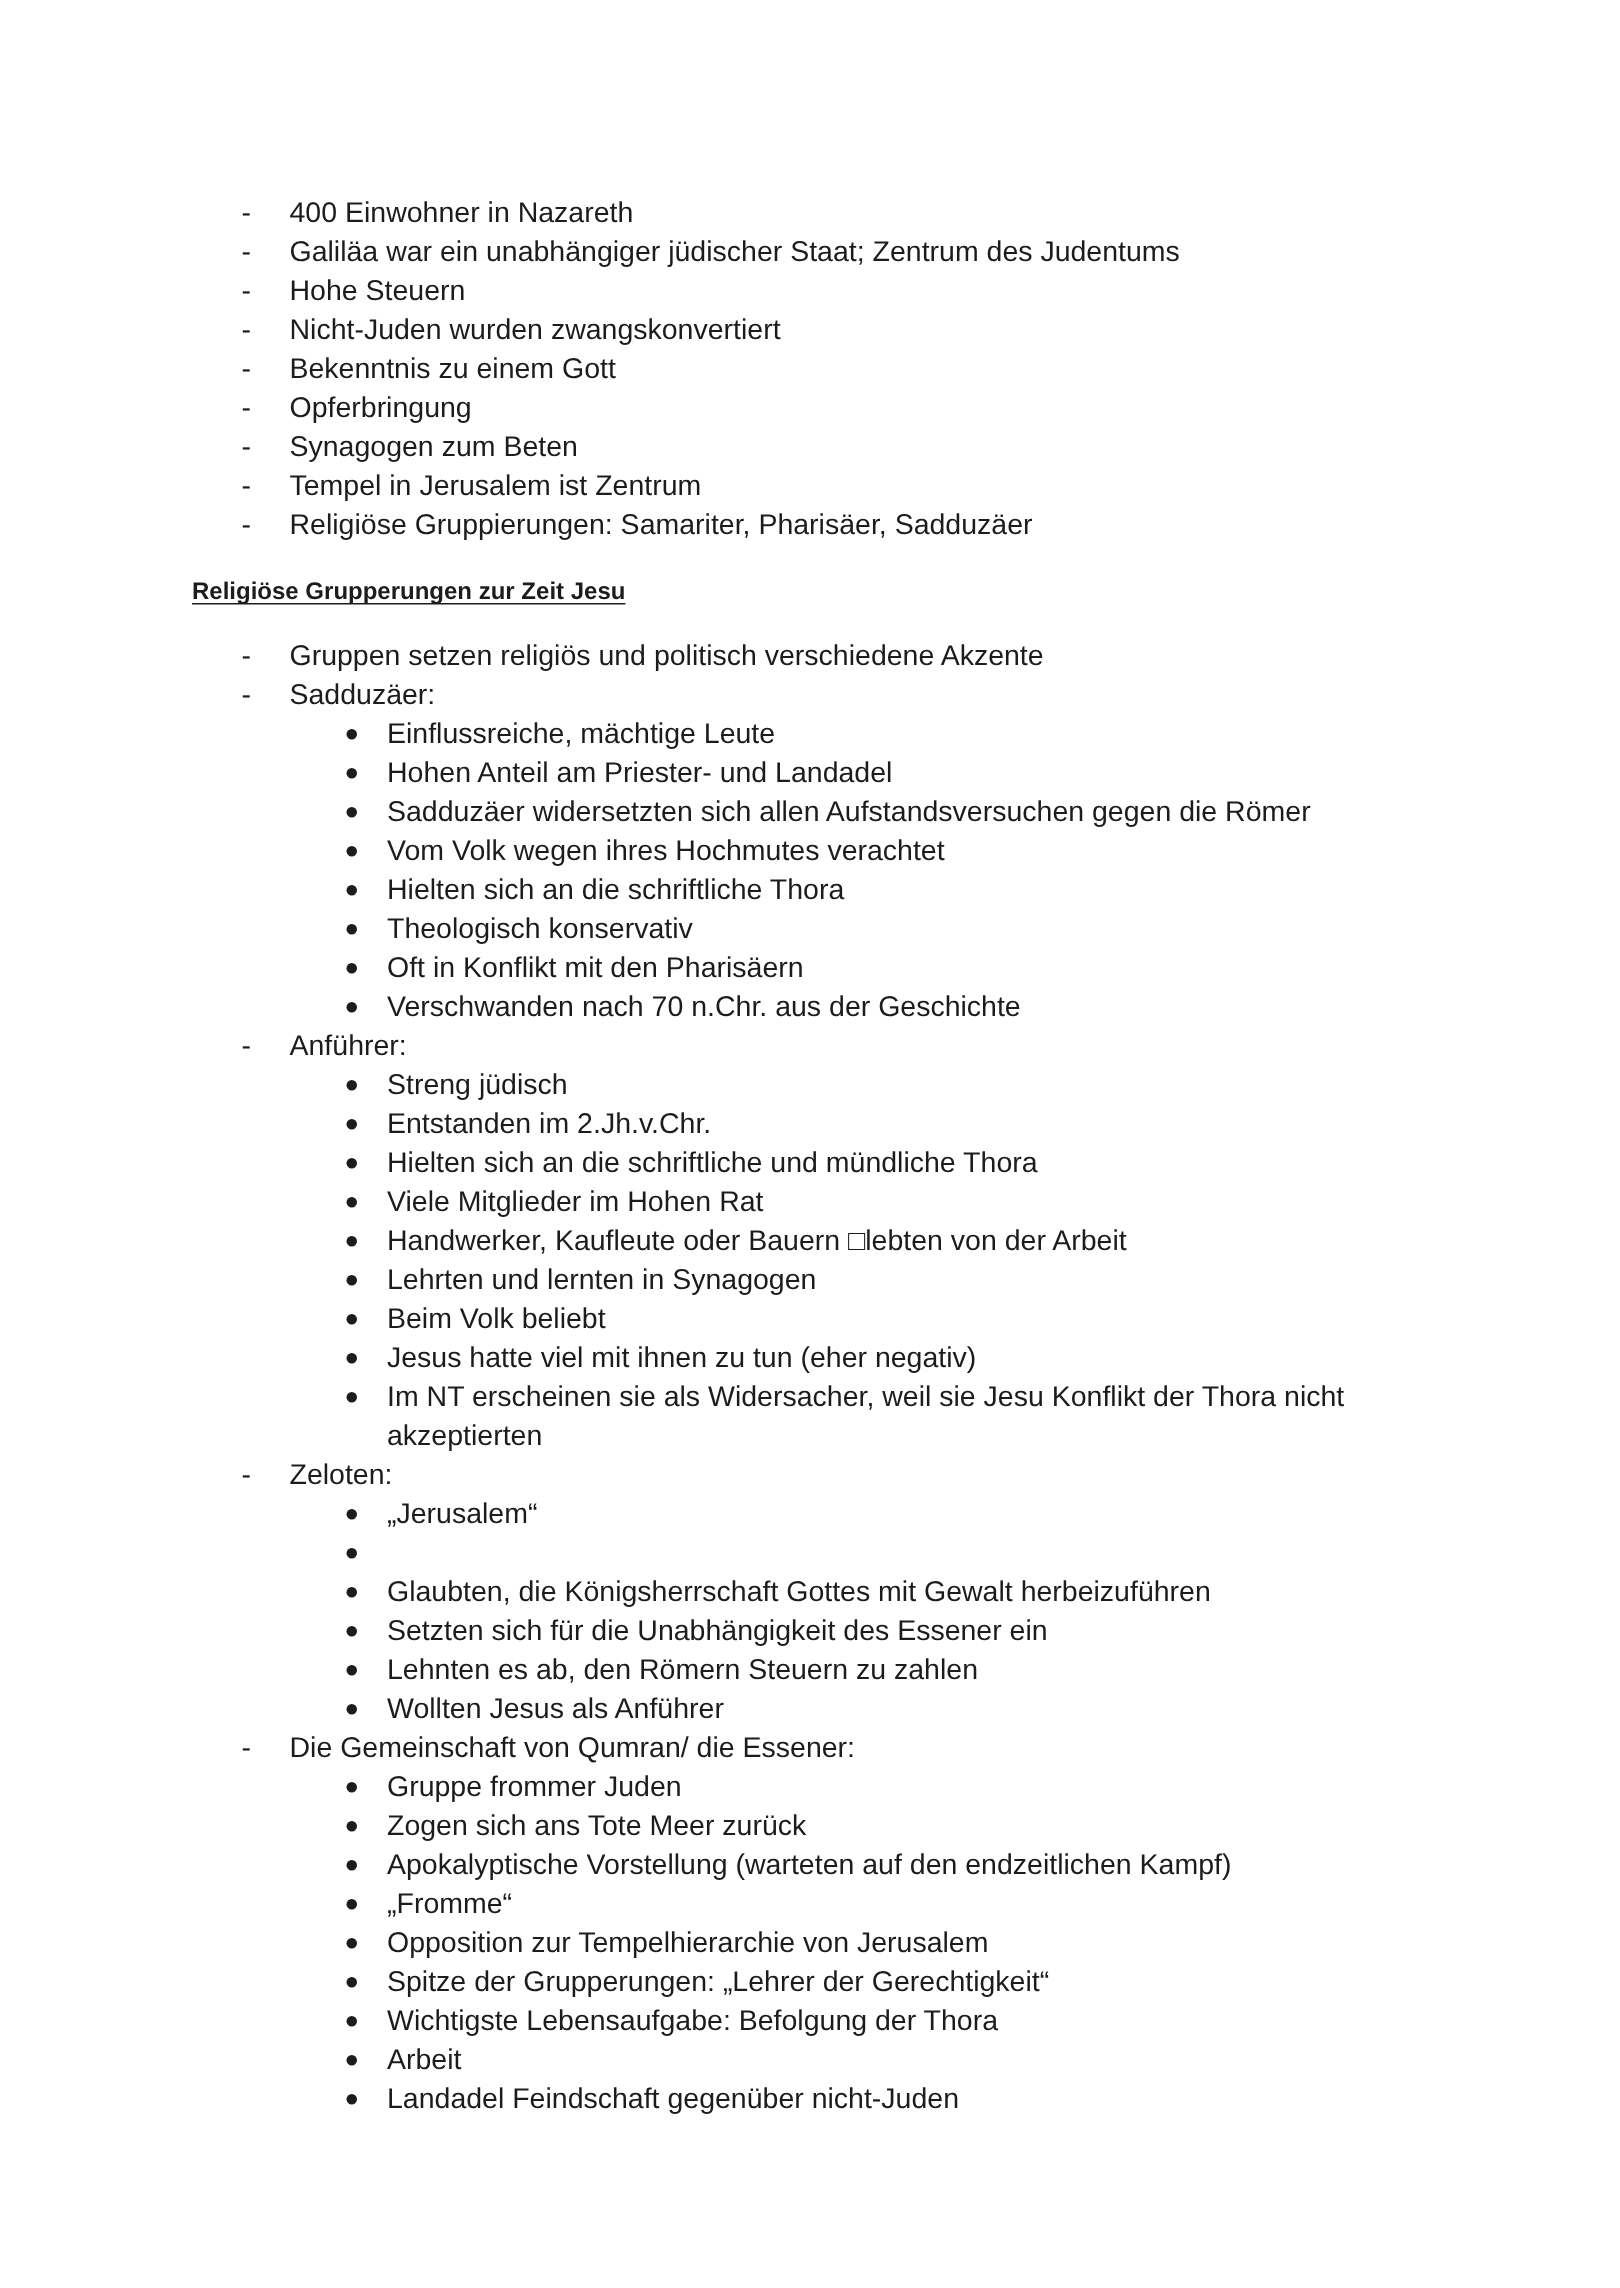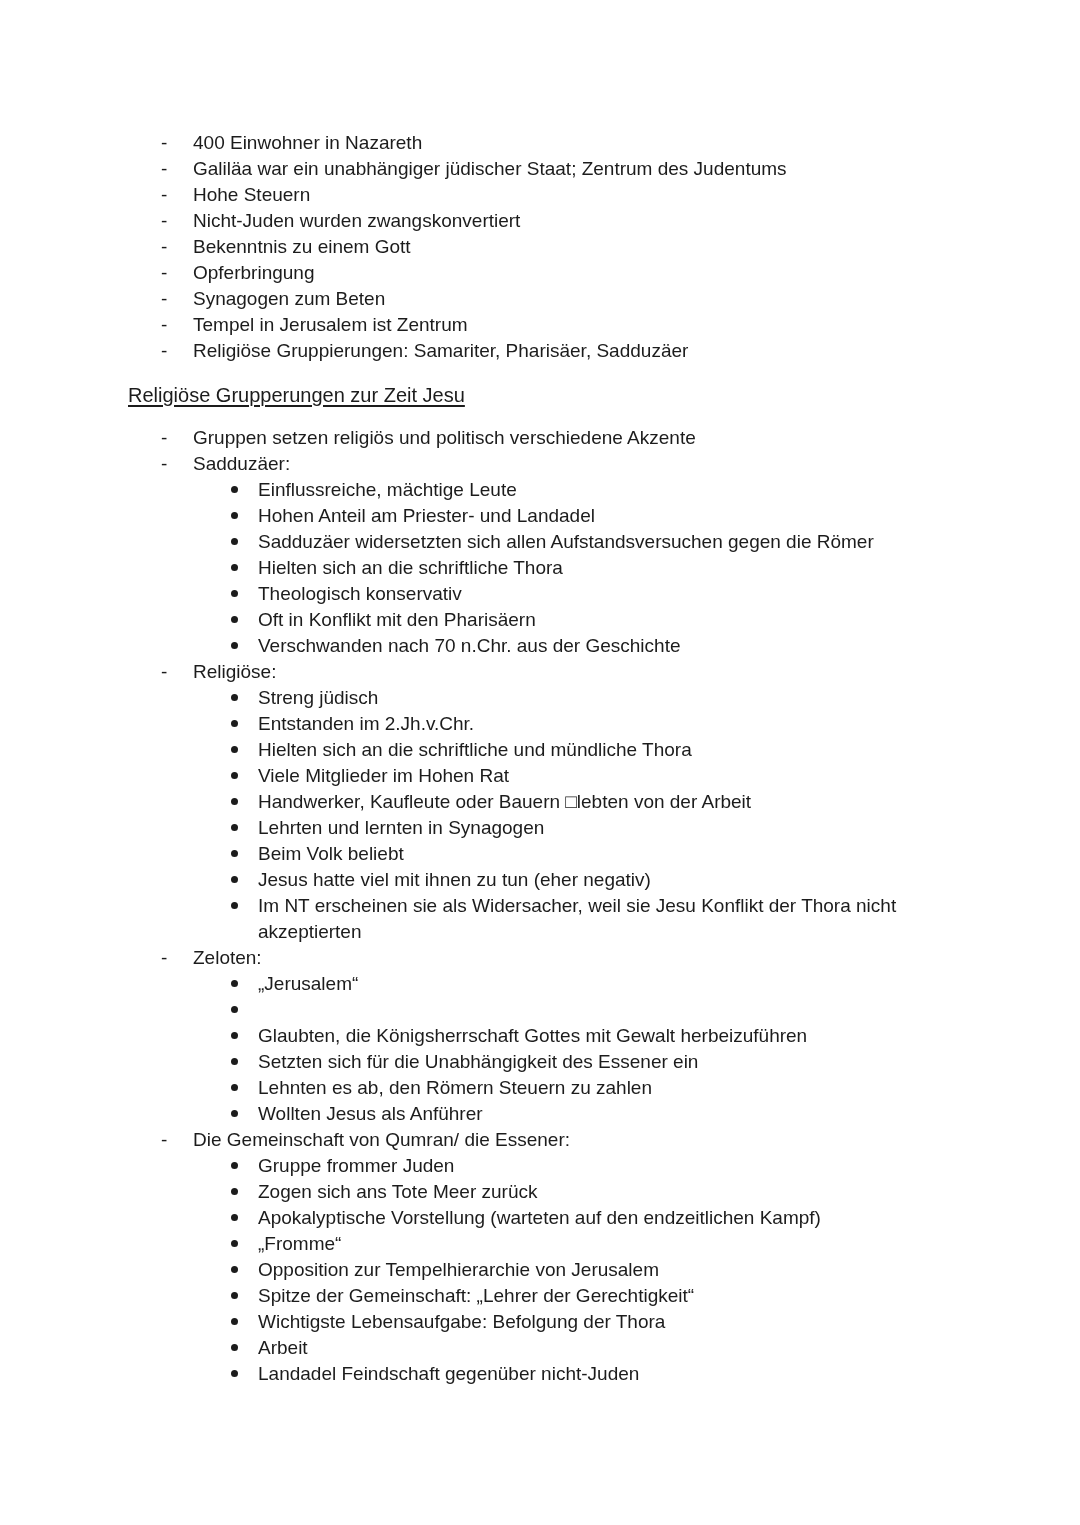--- a/index.html
+++ b/index.html
@@ -37,22 +37,22 @@
     width: 7px;
     height: 7px;
     border-radius: 50%;
     background: #1c1c1c;
   }
 
   .txt { white-space: pre-line; }
 
   .heading {
     margin: 18px 12px 17px 128px;
-    font-size: 20px;
-    font-weight: normal;
+    font-size: 16px;
+    font-weight: bold;
     line-height: 26px;
     text-decoration: underline;
     text-underline-offset: 3px;
     color: #1c1c1c;
   }
 </style>
 </head>
 <body>
 
 <div class="page">
@@ -123,20 +123,26 @@
         <div class="li l2">
           <span class="marker">
             <i class="dot"></i>
           </span>
           <span class="txt">Sadduzäer widersetzten sich allen Aufstandsversuchen gegen die Römer</span>
         </div>
         <div class="li l2">
           <span class="marker">
             <i class="dot"></i>
           </span>
+          <span class="txt">Vom Volk wegen ihres Hochmutes verachtet</span>
+        </div>
+        <div class="li l2">
+          <span class="marker">
+            <i class="dot"></i>
+          </span>
           <span class="txt">Hielten sich an die schriftliche Thora</span>
         </div>
         <div class="li l2">
           <span class="marker">
             <i class="dot"></i>
           </span>
           <span class="txt">Theologisch konservativ</span>
         </div>
         <div class="li l2">
           <span class="marker">
@@ -145,21 +151,21 @@
           <span class="txt">Oft in Konflikt mit den Pharisäern</span>
         </div>
         <div class="li l2">
           <span class="marker">
             <i class="dot"></i>
           </span>
           <span class="txt">Verschwanden nach 70 n.Chr. aus der Geschichte</span>
         </div>
         <div class="li l1">
           <span class="marker">-</span>
-          <span class="txt">Religiöse:</span>
+          <span class="txt">Anführer:</span>
         </div>
         <div class="li l2">
           <span class="marker">
             <i class="dot"></i>
           </span>
           <span class="txt">Streng jüdisch</span>
         </div>
         <div class="li l2">
           <span class="marker">
             <i class="dot"></i>
@@ -279,21 +285,21 @@
         <div class="li l2">
           <span class="marker">
             <i class="dot"></i>
           </span>
           <span class="txt">Opposition zur Tempelhierarchie von Jerusalem</span>
         </div>
         <div class="li l2">
           <span class="marker">
             <i class="dot"></i>
           </span>
-          <span class="txt">Spitze der Gemeinschaft: „Lehrer der Gerechtigkeit“</span>
+          <span class="txt">Spitze der Grupperungen: „Lehrer der Gerechtigkeit“</span>
         </div>
         <div class="li l2">
           <span class="marker">
             <i class="dot"></i>
           </span>
           <span class="txt">Wichtigste Lebensaufgabe: Befolgung der Thora</span>
         </div>
         <div class="li l2">
           <span class="marker">
             <i class="dot"></i>

